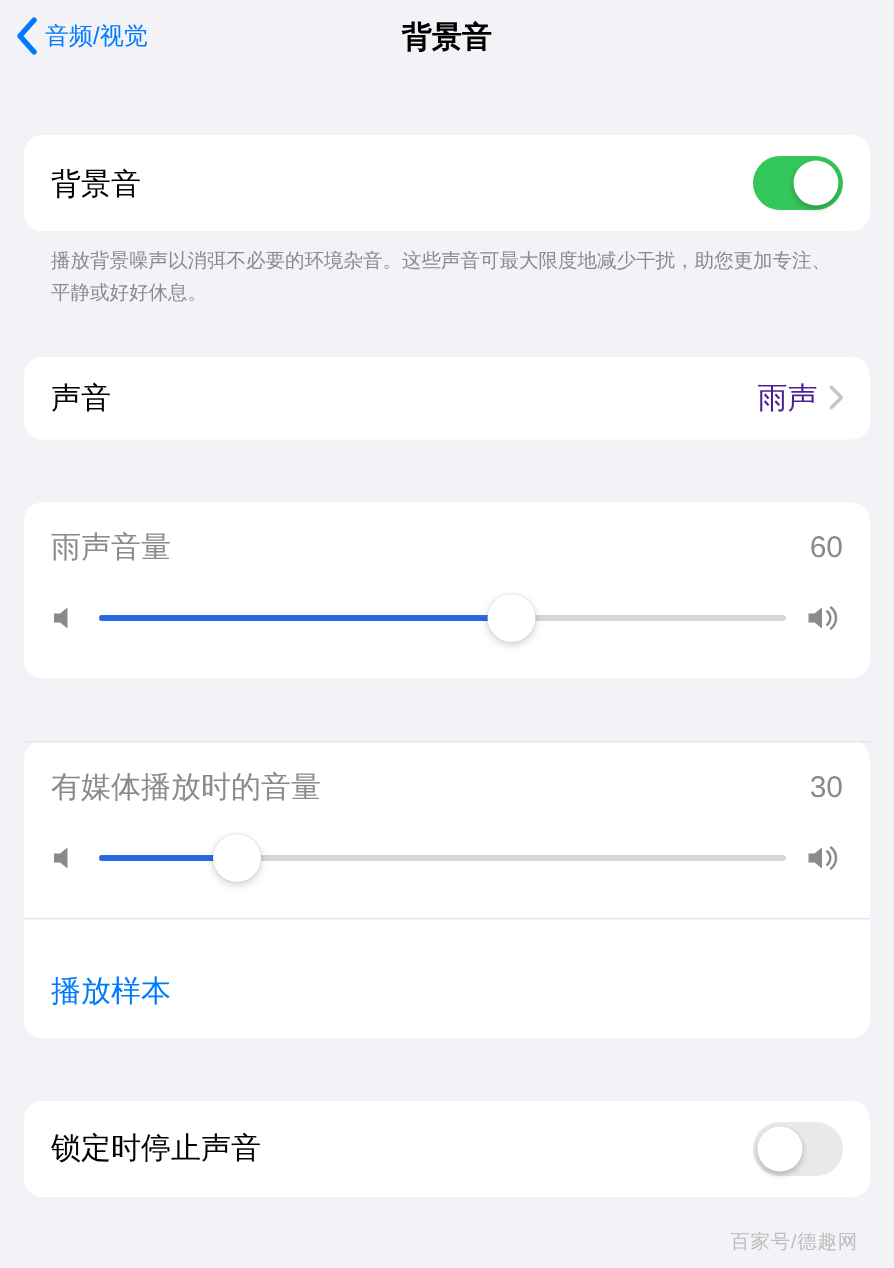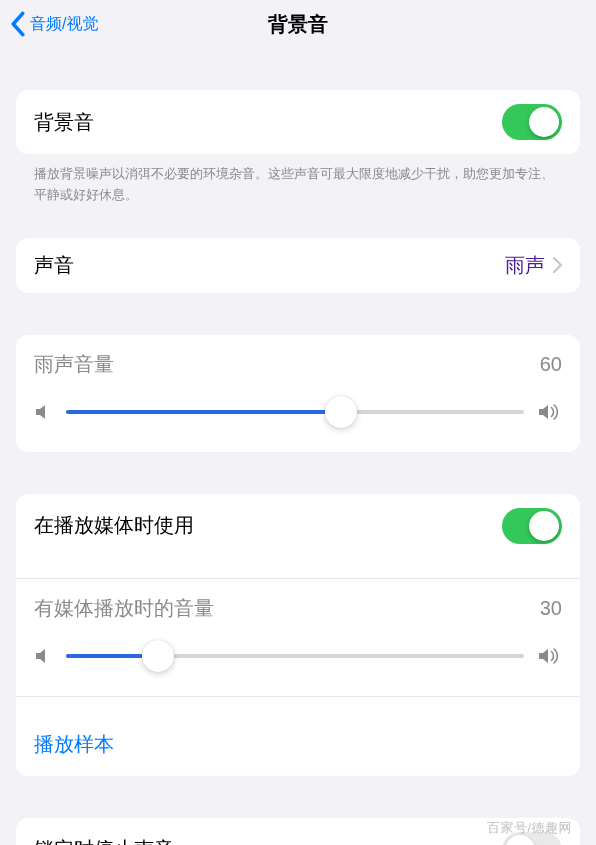--- a/index.html
+++ b/index.html
@@ -98,26 +98,20 @@
       </div>
       <svg class="vol-icon" width="24" height="18" viewBox="0 0 24 18">
           <path d="M1 6v6h4l5 4V2L5 6H1z" fill="#8a8a8e"></path>
           <path d="M13.5 4.5a6 6 0 0 1 0 9" stroke="#8a8a8e" stroke-width="1.6" fill="none" stroke-linecap="round"></path>
           <path d="M16 2a9 9 0 0 1 0 14" stroke="#8a8a8e" stroke-width="1.6" fill="none" stroke-linecap="round"></path>
         </svg>
     </div>
   </div>
 
   <div class="slider-group" style="margin-top:42px; padding:0 18px 0;">
-    <div class="row" style="padding:14px 0;">
-      <div class="row-label">在播放媒体时使用</div>
-      <div class="toggle on">
-          <div class="knob"></div>
-        </div>
-    </div>
     <div class="inner-sep full"></div>
     <div class="slider-header" style="margin-top:4px;">
       <div class="shl">有媒体播放时的音量</div>
       <div>30</div>
     </div>
     <div class="slider-row" style="margin-top:18px;">
       <svg class="vol-icon" width="18" height="18" viewBox="0 0 18 18">
           <path d="M2 6v6h4l5 4V2L6 6H2z" fill="#8a8a8e"></path>
         </svg>
       <div class="slider-track-wrap">

